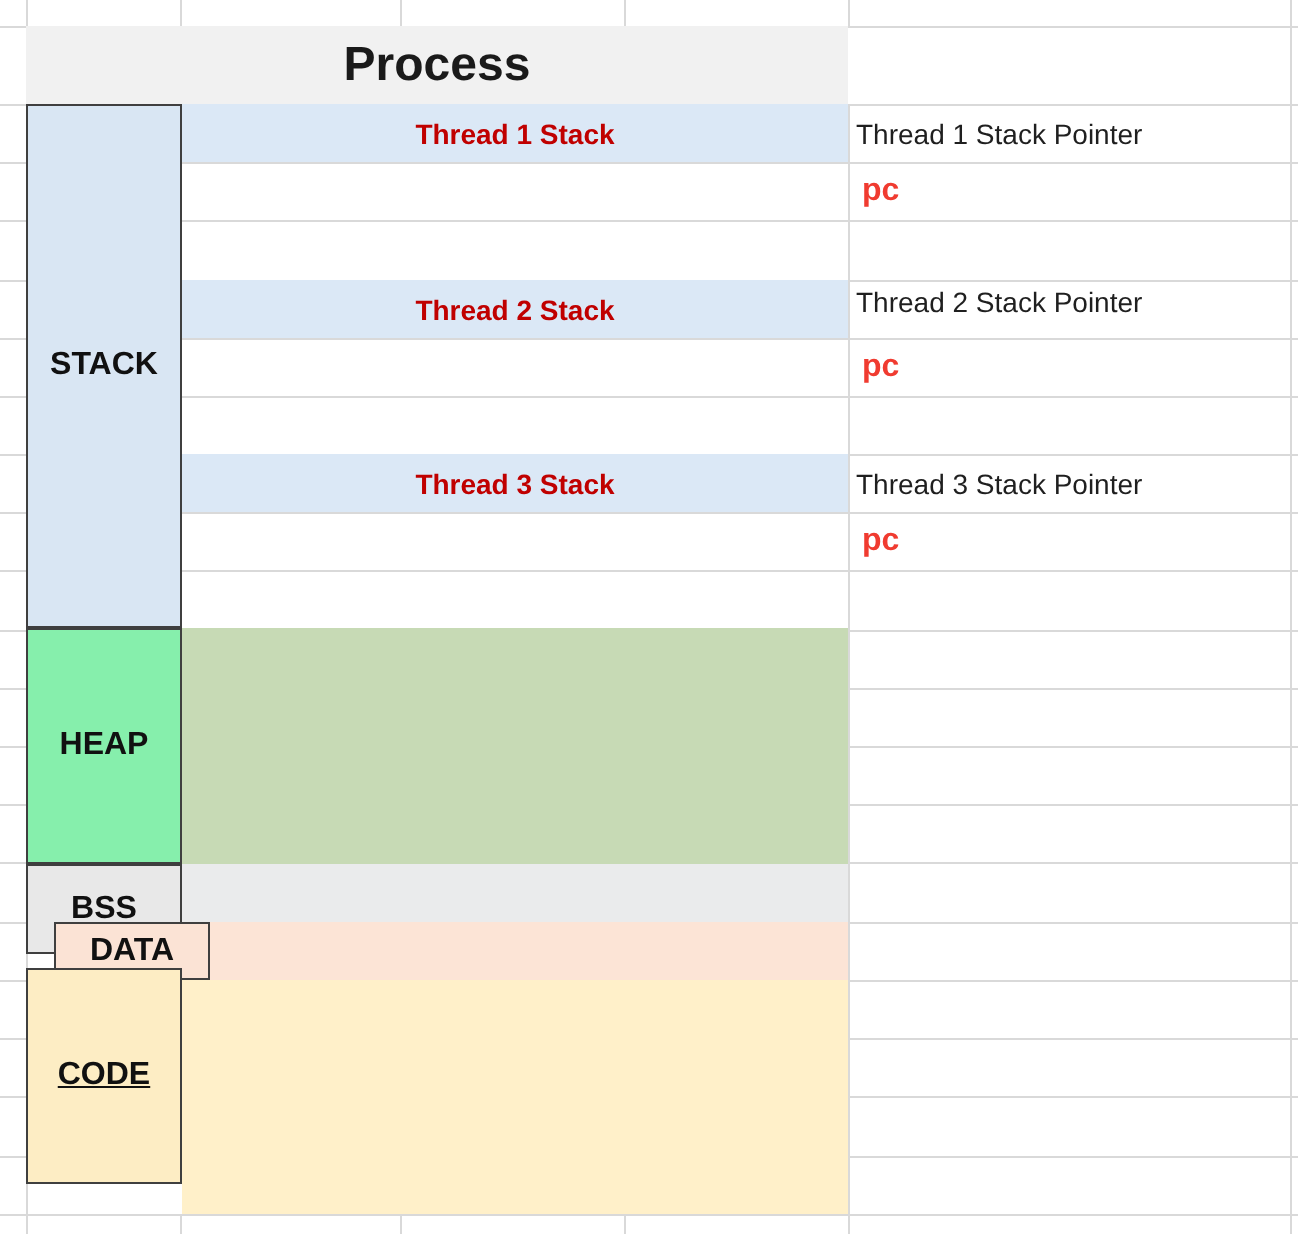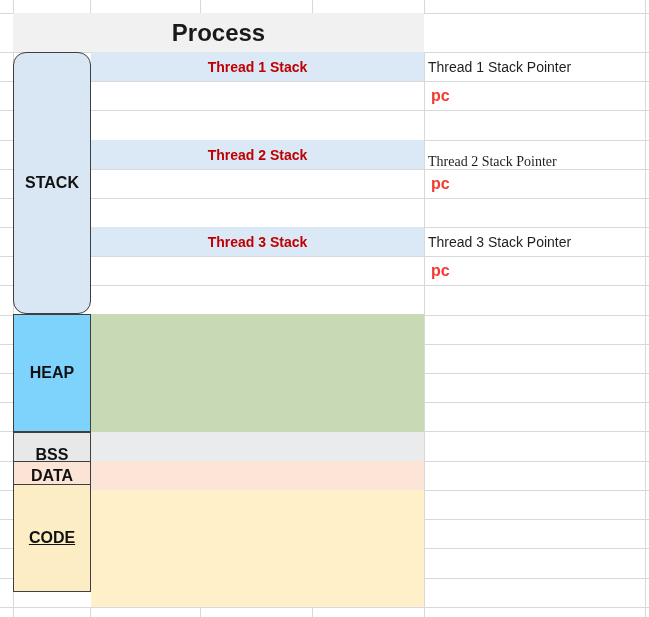--- a/index.html
+++ b/index.html
@@ -23,24 +23,24 @@
     z-index:2;
   }
   
   .segbox{
     left:13px;width:78px;
     border:1px solid #3f3f3f;
     display:flex;align-items:center;justify-content:center;
     font-size:16px;font-weight:bold;color:#111;
     z-index:2;
   }
-  .seg-stack{top:52px;height:262px;border-radius:13px;}
+  .seg-stack{top:52px;height:262px;}
   .seg-heap {top:314px;height:118px;}
   .seg-bss  {top:432px;height:45px;}
-  .seg-data {top:461px;height:29px;}
+  .seg-data {top:461px;height:29px;margin-left:14px;}
   .seg-code {top:484px;height:108px;text-decoration:underline;}
   
   .region{left:91px;width:333px;z-index:1;}
   .reg-heap{top:314px;height:118px;}
   .reg-bss {top:432px;height:29px;}
   .reg-data{top:461px;height:29px;}
   .reg-code{top:490px;height:117px;}
   
   .threadbar{
     left:91px;width:333px;height:29px;
@@ -51,21 +51,21 @@
   .bar-1{top:52px;}
   .bar-2{top:140px;}
   .bar-3{top:227px;}
   
   .ptr{
     left:428px;width:215px;height:29px;
     display:flex;align-items:center;
     font-size:14px;color:#1f1f1f;
     z-index:2;
   }
-  .ptr-1{top:52px;} .ptr-2{top:147px;font-family:Liberation Serif, serif;} .ptr-3{top:227px;}
+  .ptr-1{top:52px;} .ptr-2{top:136px;} .ptr-3{top:227px;}
   .pc{
     left:431px;width:100px;height:29px;
     display:flex;align-items:center;
     font-size:16px;font-weight:bold;
     z-index:2;
   }
   .pc-1{top:81px;} .pc-2{top:169px;} .pc-3{top:256px;}
 </style>
 </head>
 <body>
@@ -106,21 +106,21 @@
       <div class="gl" style="left: 645px; top: 0px; width: 1px; height: 617px; background: rgb(217, 217, 217);"></div>
     </div>
 
   <div class="abs process-header" style="background-color: rgb(241, 241, 241);">
     <span>Process</span>
   </div>
 
   <div class="abs segbox seg-stack" style="background-color: rgb(217, 230, 243);">
     <span>STACK</span>
   </div>
-  <div class="abs segbox seg-heap" style="background-color: #7dd3fc; justify-content: center;">
+  <div class="abs segbox seg-heap" style="background-color: #86efac; justify-content: center;">
     <span>HEAP</span>
   </div>
   <div class="abs segbox seg-bss" style="background-color: rgb(232, 232, 232);">
     <span>BSS</span>
   </div>
   <div class="abs segbox seg-data" style="background-color: rgb(251, 227, 213);">
     <span>DATA</span>
   </div>
   <div class="abs segbox seg-code" style="background-color: rgb(253, 237, 196);">
     <span>CODE</span>

